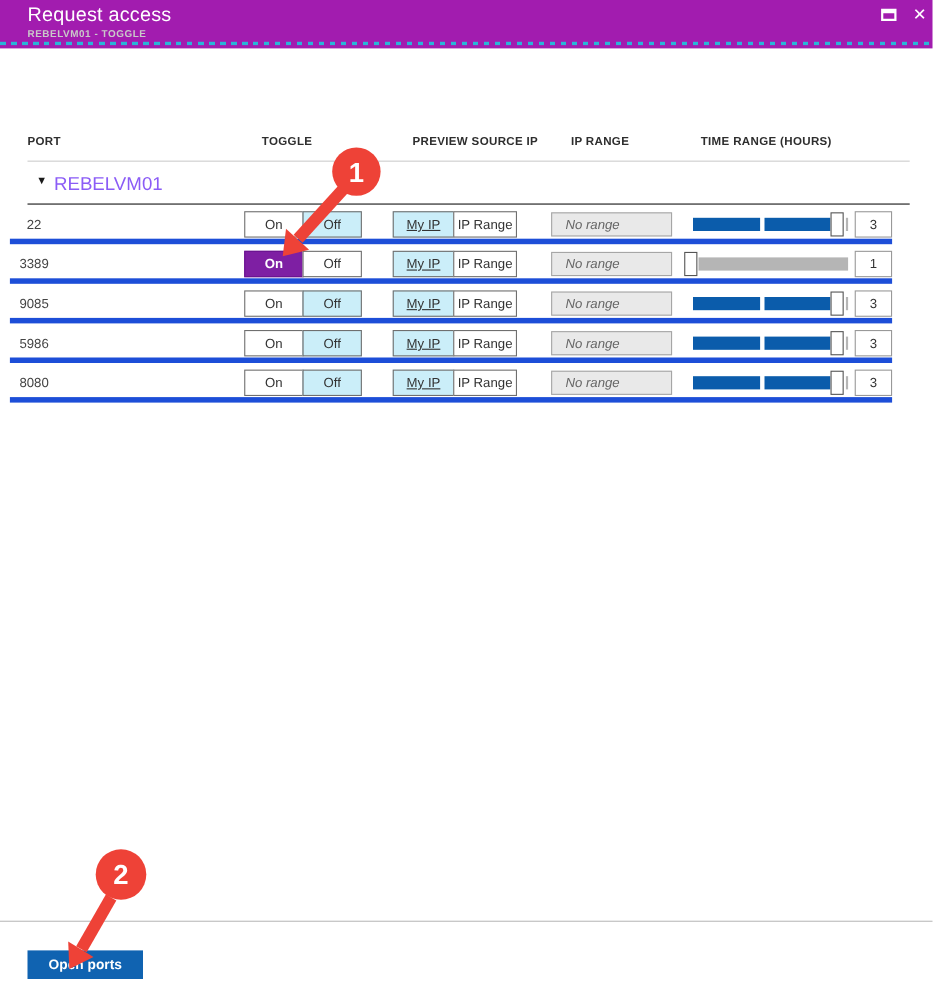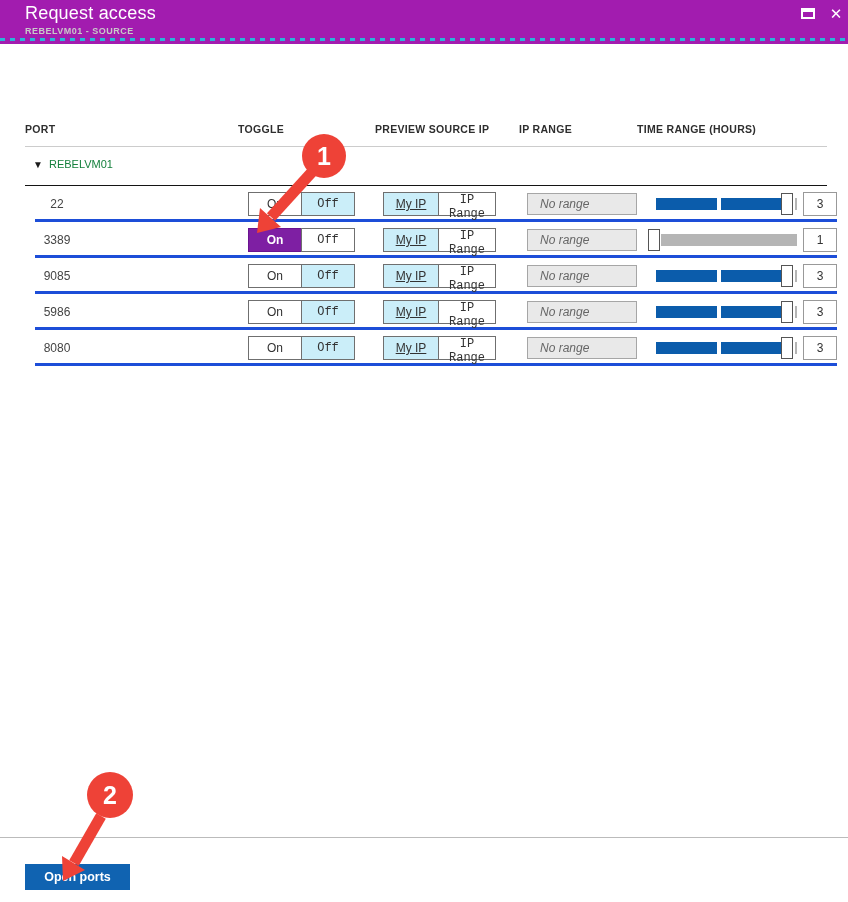--- a/index.html
+++ b/index.html
@@ -21,32 +21,32 @@
 
   
   .col-h { position:absolute; top:123px; font-size:10.5px; font-weight:700; color:#2e2e2e; letter-spacing:0.3px; }
   .col-port { left:25px; } .col-toggle { left:238px; } .col-source { left:375px; }
   .col-iprange { left:519px; } .col-time { left:637px; }
   .rule-top { position:absolute; top:146px; left:25px; width:802px; border-top:1px solid #cccccc; }
 
   
   .group-row { position:absolute; top:147px; left:25px; width:802px; height:39px; border-bottom:1px solid #141414; cursor:pointer; }
   .group-tri { position:absolute; top:12px; left:8px; font-size:10px; color:#1a1a1a; }
-  .group-name { position:absolute; top:11px; left:24px; font-size:11px; color:#15803d;text-align:center; }
-
-  
-  .row { position:absolute; left:35px; width:802px; height:36px; border-bottom:3px solid #1d4ed8; }
+  .group-name { position:absolute; top:11px; left:24px; font-size:17px; color:#8b5cf6;text-align:center; }
+
+  
+  .row { position:absolute; left:9px; width:802px; height:36px; border-bottom:5px solid #1d4ed8; }
   .r0 { top:186px; } .r1 { top:222px; } .r2 { top:258px; } .r3 { top:294px; } .r4 { top:330px; }
   .port { position:absolute; left:0; top:0; width:44px; height:36px; line-height:36px; text-align:center; font-size:12px; color:#444444; }
 
   .btn-group { position:absolute; top:6px; height:24px; display:flex;justify-content:center; }
   .tg { left:213px; } .sg { left:348px; }
   .gbtn { height:24px; background:#ffffff; border:1px solid #6f6f6f; font-family:"Liberation Sans",sans-serif;
           font-size:12px; color:#333333; cursor:pointer; padding:0; }
-  .gbtn + .gbtn { margin-left:-1px;font-family:Liberation Mono, monospace; }
+  .gbtn + .gbtn { margin-left:-1px; }
   .w54 { width:54px; } .w52 { width:56px;text-decoration:underline; } .w58 { width:58px; }
   .sel-blue { background:#cbeef9; }
   .sel-purple { background:#7e1fa3; color:#ffffff; border-color:#6a1390; font-weight:700; }
 
   .norange { position:absolute; left:492px; top:7px; width:110px; height:22px; background:#e9e9e9;
              border:1px solid #a6a6a6; font-family:"Liberation Sans",sans-serif; font-size:12px;
              font-style:italic; color:#666666; padding-left:12px; }
   .norange::placeholder { color:#666666; font-style:italic; opacity:1; }
 
   .slider { position:absolute; left:613px; top:6px; width:149px; height:24px; cursor:pointer; }
@@ -69,21 +69,21 @@
   
   .ann { position:absolute; top:0; left:0; width:848px; height:902px; pointer-events:none; z-index:50; }
 </style>
 </head>
 <body>
 
 <div class="canvas">
 
   <div class="header">
     <div class="hdr-title">Request access</div>
-    <div class="hdr-sub">REBELVM01 - SOURCE</div>
+    <div class="hdr-sub">REBELVM01 - TOGGLE</div>
     <div class="win-max"></div>
     <div class="win-close">✕</div>
     <div class="progress-dots"></div>
   </div>
 
 
   <div class="col-h col-port">PORT</div>
   <div class="col-h col-toggle">TOGGLE</div>
   <div class="col-h col-source">PREVIEW SOURCE IP</div>
   <div class="col-h col-iprange">IP RANGE</div>

